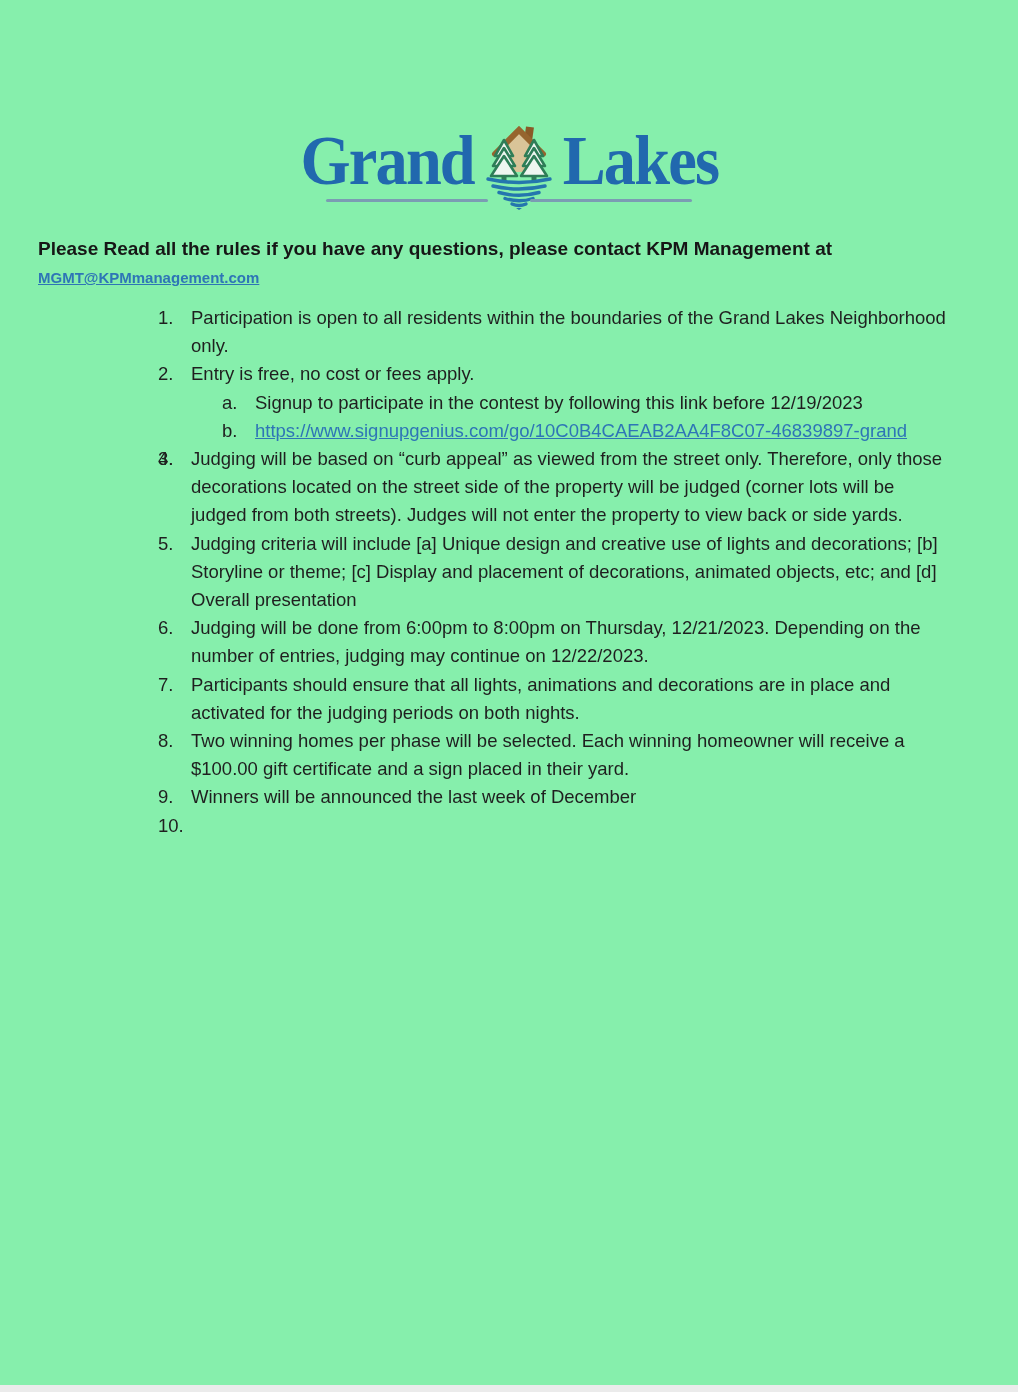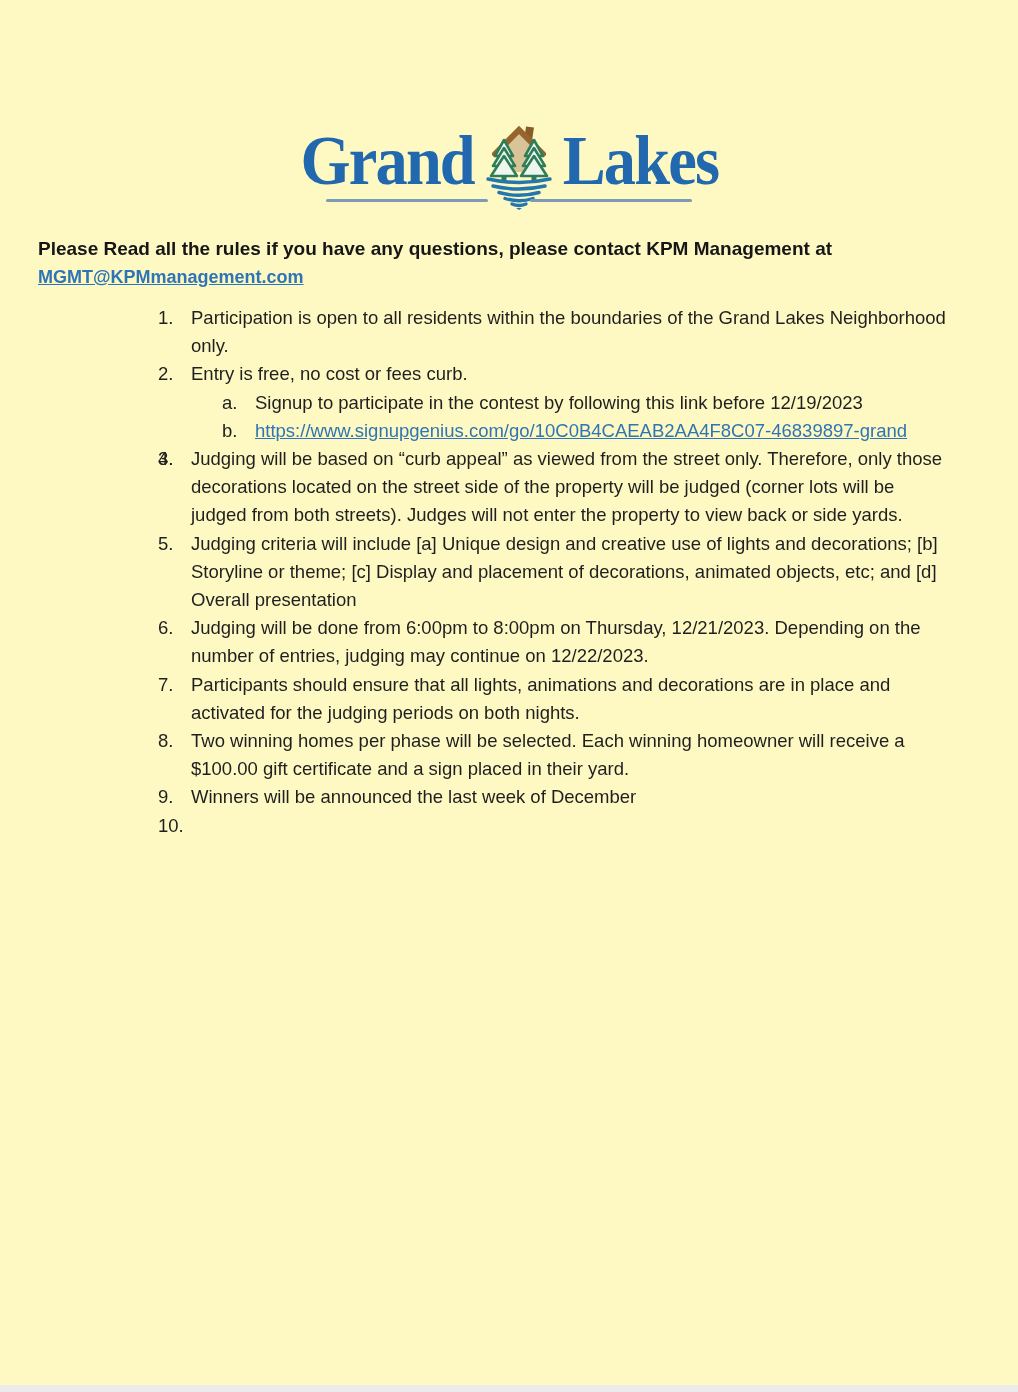--- a/index.html
+++ b/index.html
@@ -1,20 +1,20 @@
 <!DOCTYPE html>
 <html><head>
 <meta charset="utf-8">
 <style>
   html, body { margin: 0; padding: 0; background: #ffffff; }
   .page {
     position: relative;
     width: 1018px;
     height: 1392px;
-    background: #fef9c3;
+    background: #86efac;
     font-family: "Liberation Sans", sans-serif;
     color: #1f1f1f;
     overflow: hidden;
   }
 
   
   .logo-row {
     position: absolute;
     top: 126px;
     left: 0;
@@ -66,21 +66,21 @@
   .contact-line {
     margin: 0;
     font-size: 19px;
     font-weight: bold;
     line-height: 29px;
     color: #161616;
   }
   .contact-email {
     display: inline-block;
     margin-top: 1px;
-    font-size: 18px;
+    font-size: 15px;
     font-weight: bold;
     line-height: 27px;
     color: #2e75b6;
     text-decoration: underline;
     cursor: pointer;
   }
 
   
   .rules {
     position: absolute;
@@ -171,21 +171,21 @@
     <a class="contact-email">MGMT@KPMmanagement.com</a>
   </div>
 
   <ol class="rules">
     <li class="rule">
       <span class="rule-num">1.</span>
       <span>Participation is open to all residents within the boundaries of the Grand Lakes Neighborhood only.</span>
     </li>
     <li class="rule">
       <span class="rule-num">2.</span>
-      <span>Entry is free, no cost or fees curb.</span>
+      <span>Entry is free, no cost or fees apply.</span>
       <ol class="sub-list">
         <li class="sub-item">
           <span class="sub-letter">a.</span>
           <span>Signup to participate in the contest by following this link before 12/19/2023</span>
         </li>
         <li class="sub-item">
           <span class="sub-letter">b.</span>
           <a class="doc-link">https://www.signupgenius.com/go/10C0B4CAEAB2AA4F8C07-46839897-grand</a>
         </li>
       </ol>

